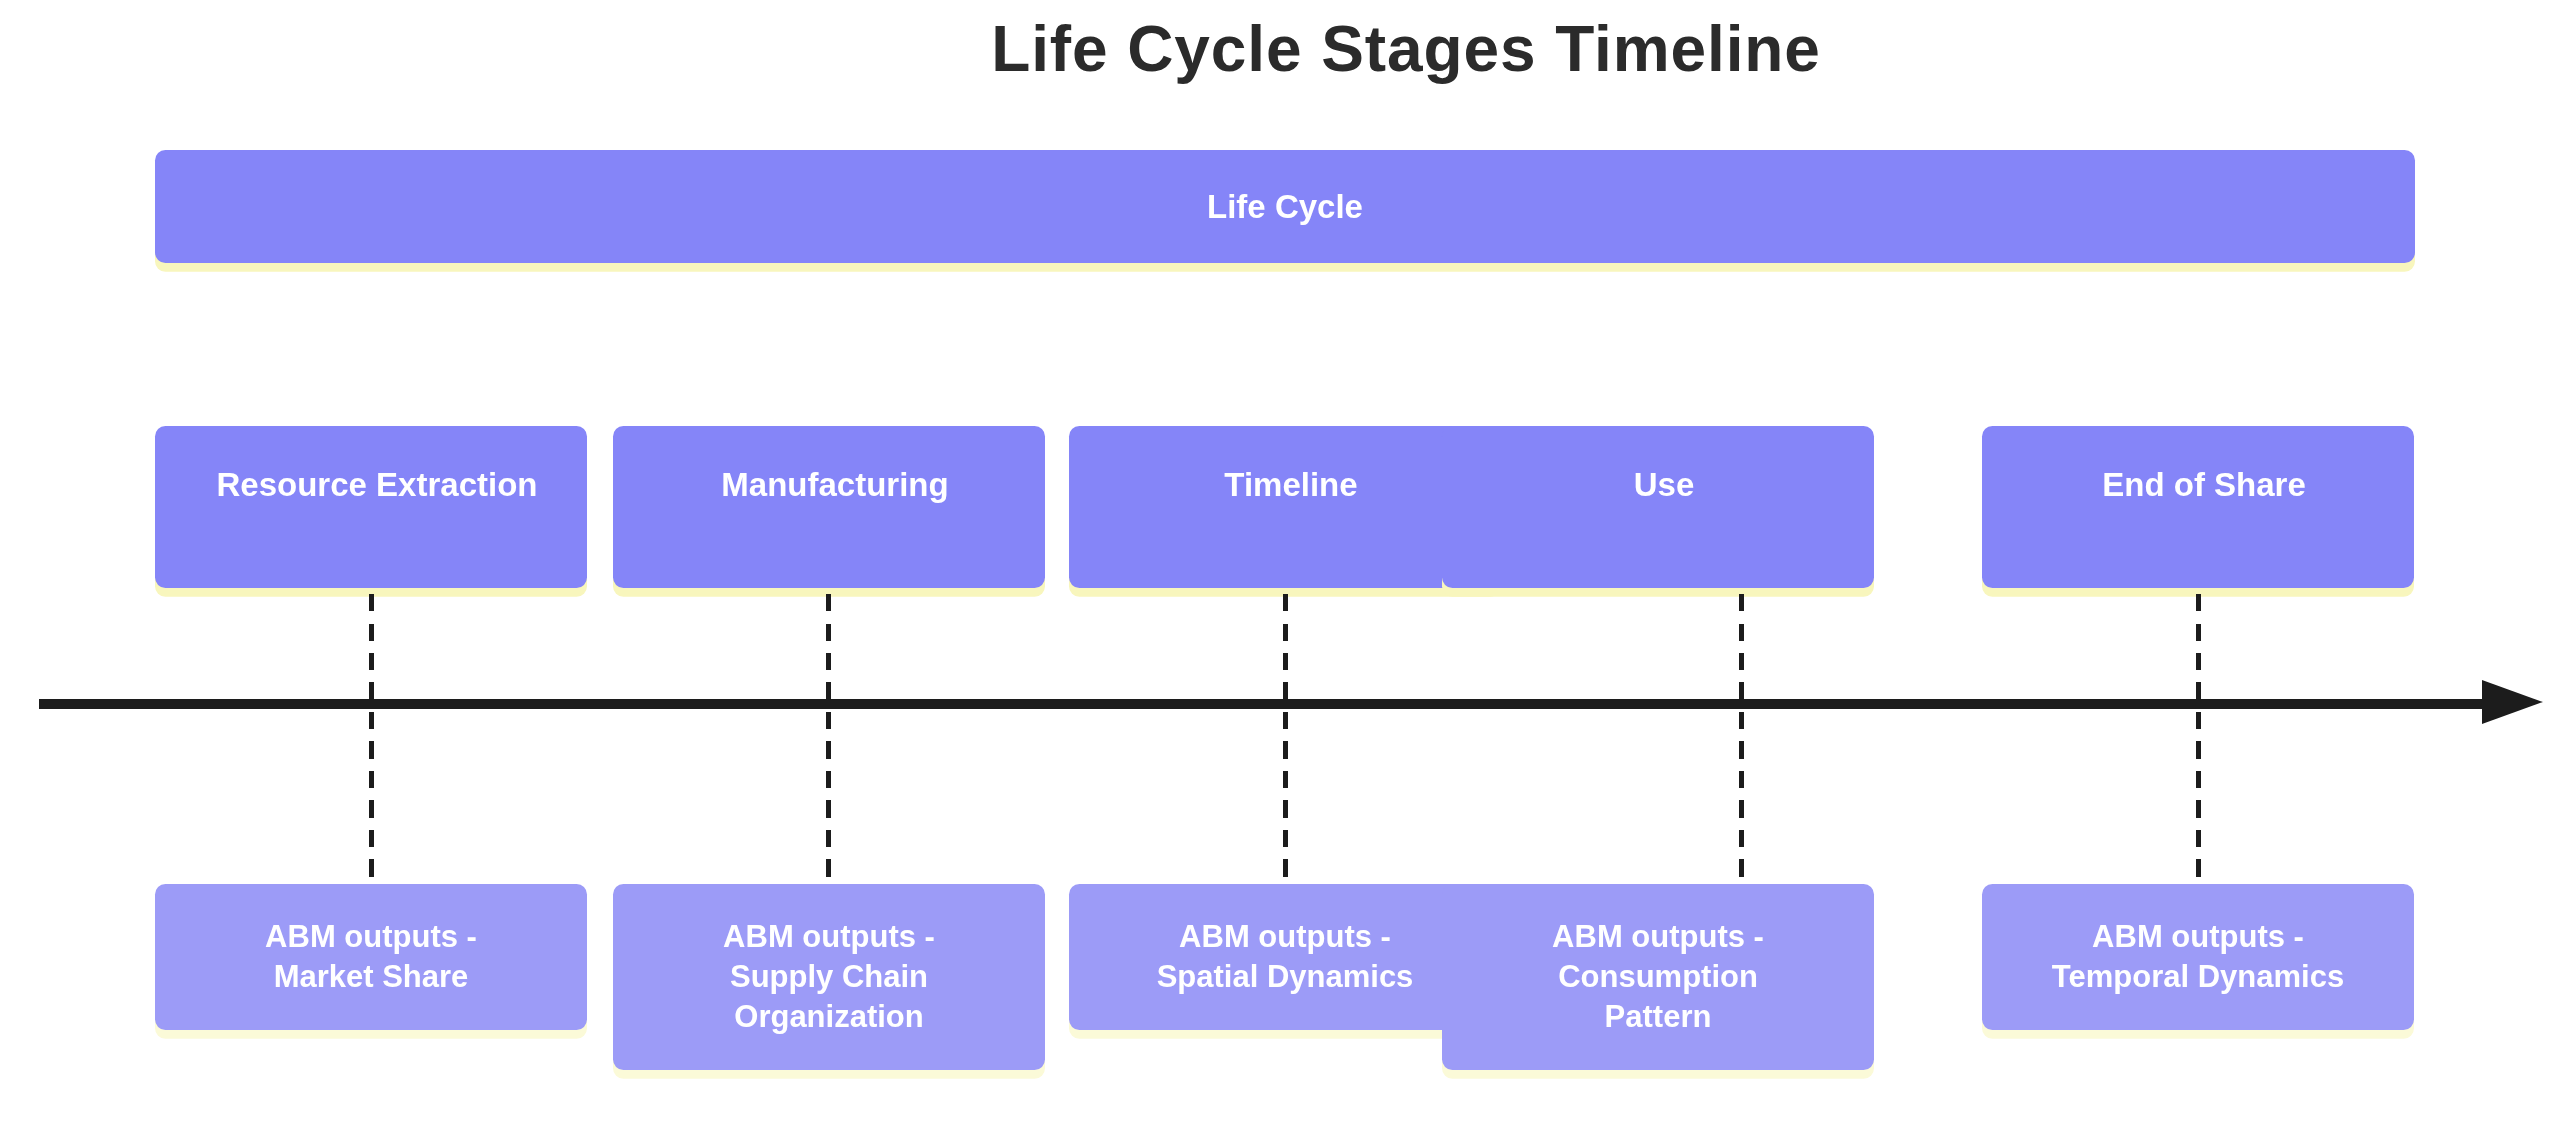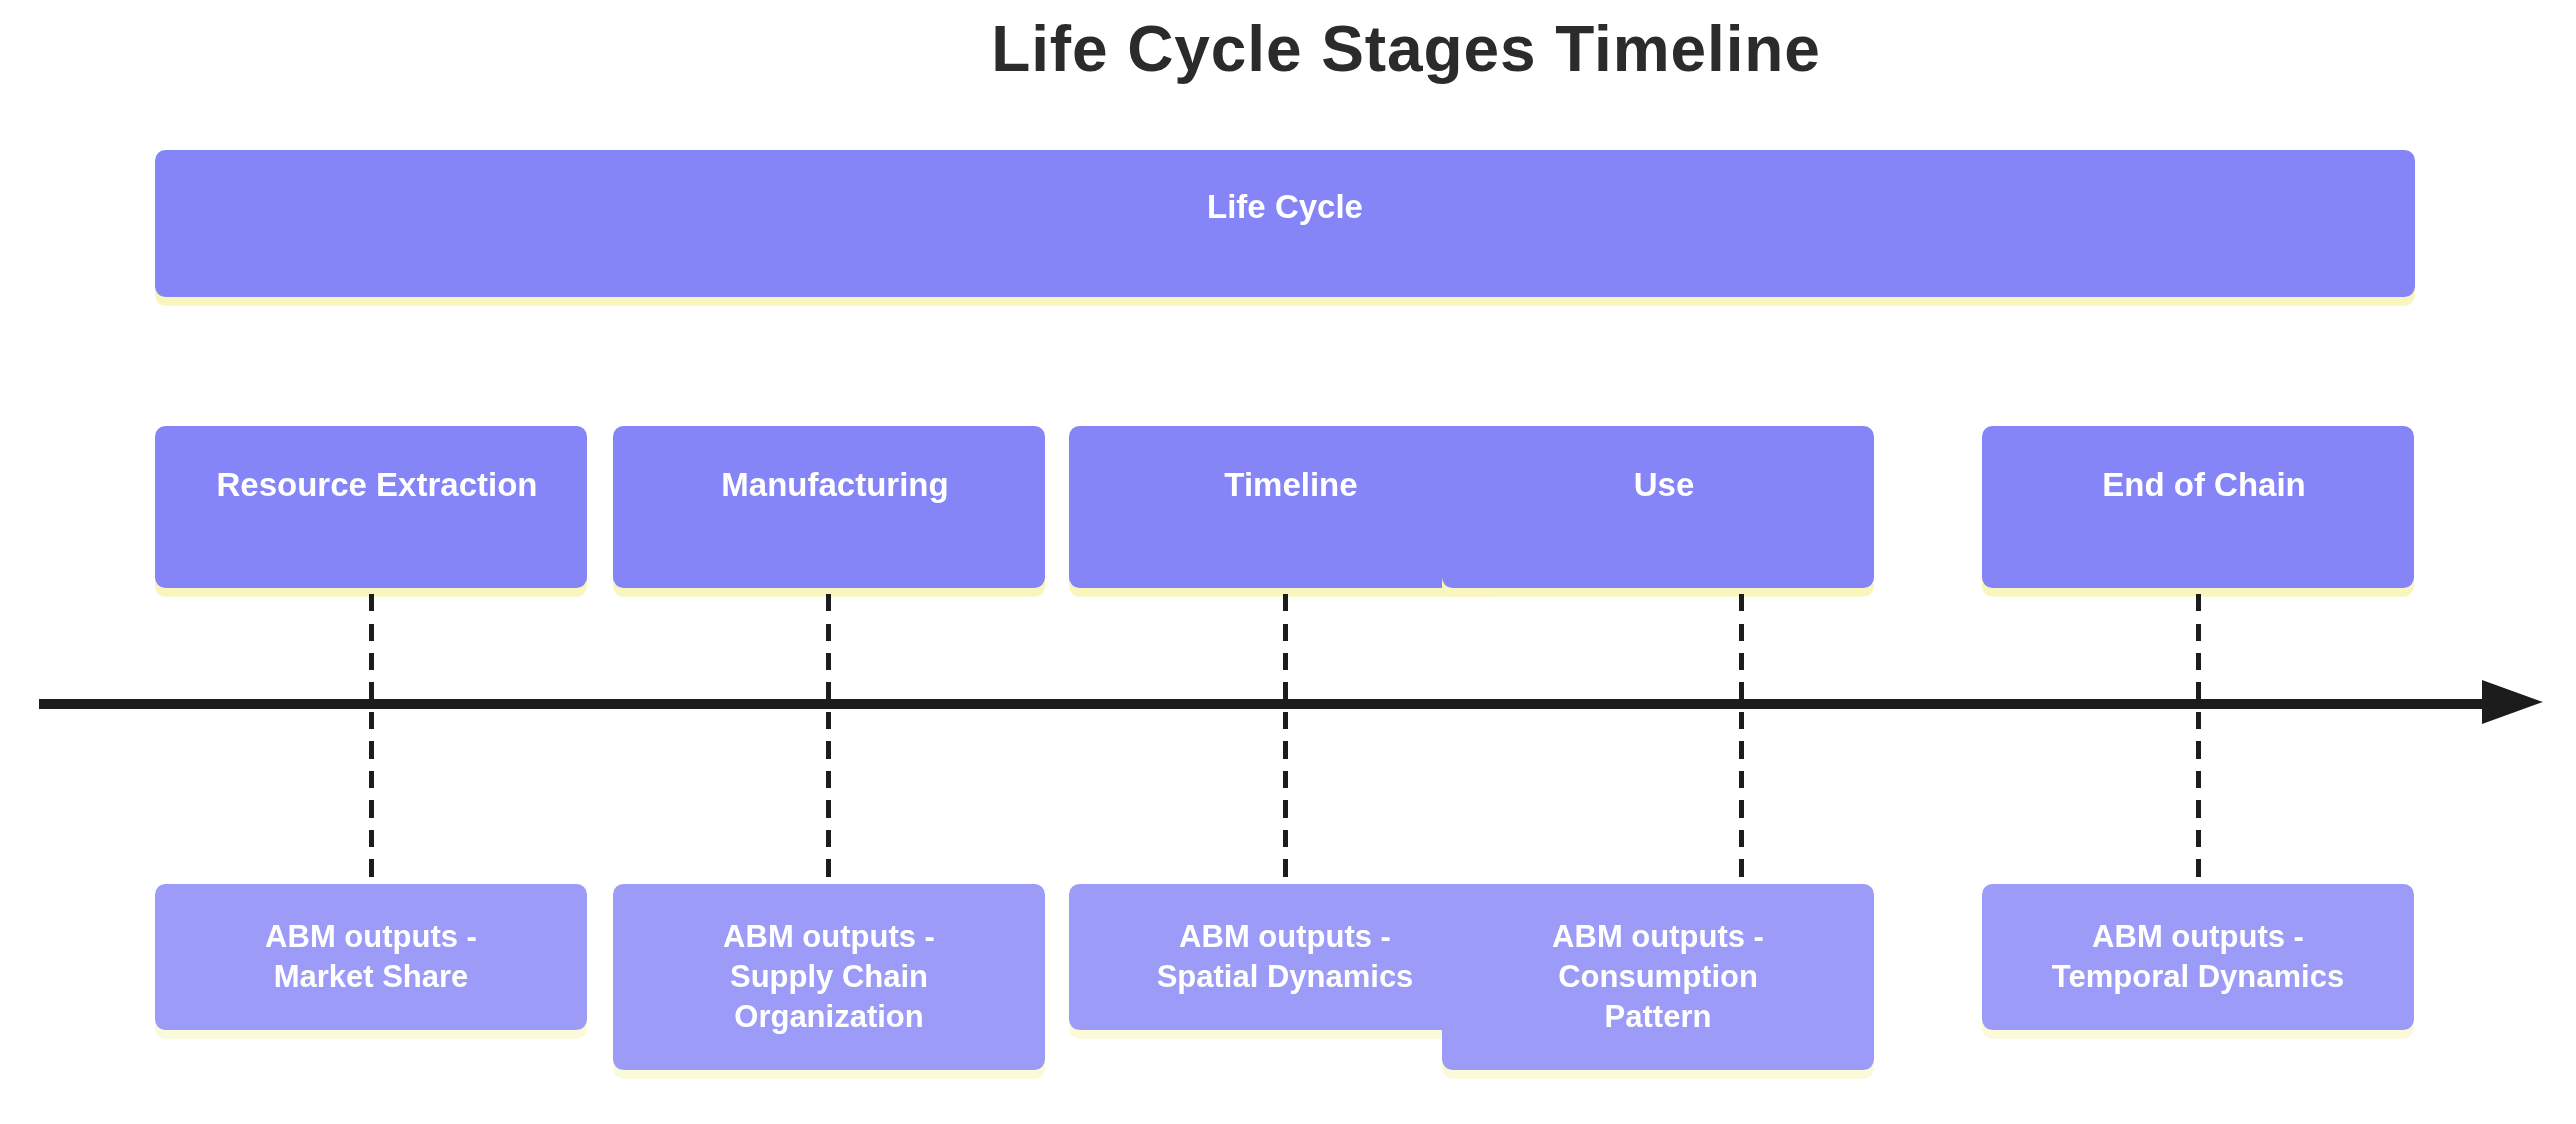--- a/index.html
+++ b/index.html
@@ -22,21 +22,21 @@
     color: var(--title-text, #2b2b2b);
     white-space: nowrap;
     letter-spacing: 0.9px;
   }
 
   .section-bar {
     position: absolute;
     left: 155px;
     top: 150px;
     width: 2260px;
-    height: 147px;
+    height: 113px;
     background: var(--section-fill, #8585f8);
     border-radius: 10.4px;
     box-shadow: 0 8.7px 0 0 var(--section-shadow, #f8f6bd);
     text-align: center;
     box-sizing: border-box;
     padding-top: 38px;
   }
 
   .stage-box {
     position: absolute;
@@ -137,21 +137,21 @@
   <div class="stage-box col-1">
     <span class="stage-label">Manufacturing</span>
   </div>
   <div class="stage-box col-2">
     <span class="stage-label">Timeline</span>
   </div>
   <div class="stage-box col-3">
     <span class="stage-label">Use</span>
   </div>
   <div class="stage-box col-4">
-    <span class="stage-label">End of Chain</span>
+    <span class="stage-label">End of Share</span>
   </div>
 
   <div class="dash-line dash-0"></div>
   <div class="dash-line dash-1"></div>
   <div class="dash-line dash-2"></div>
   <div class="dash-line dash-3"></div>
   <div class="dash-line dash-4"></div>
 
   <div class="timeline-axis"></div>
   <div class="axis-arrowhead"></div>

